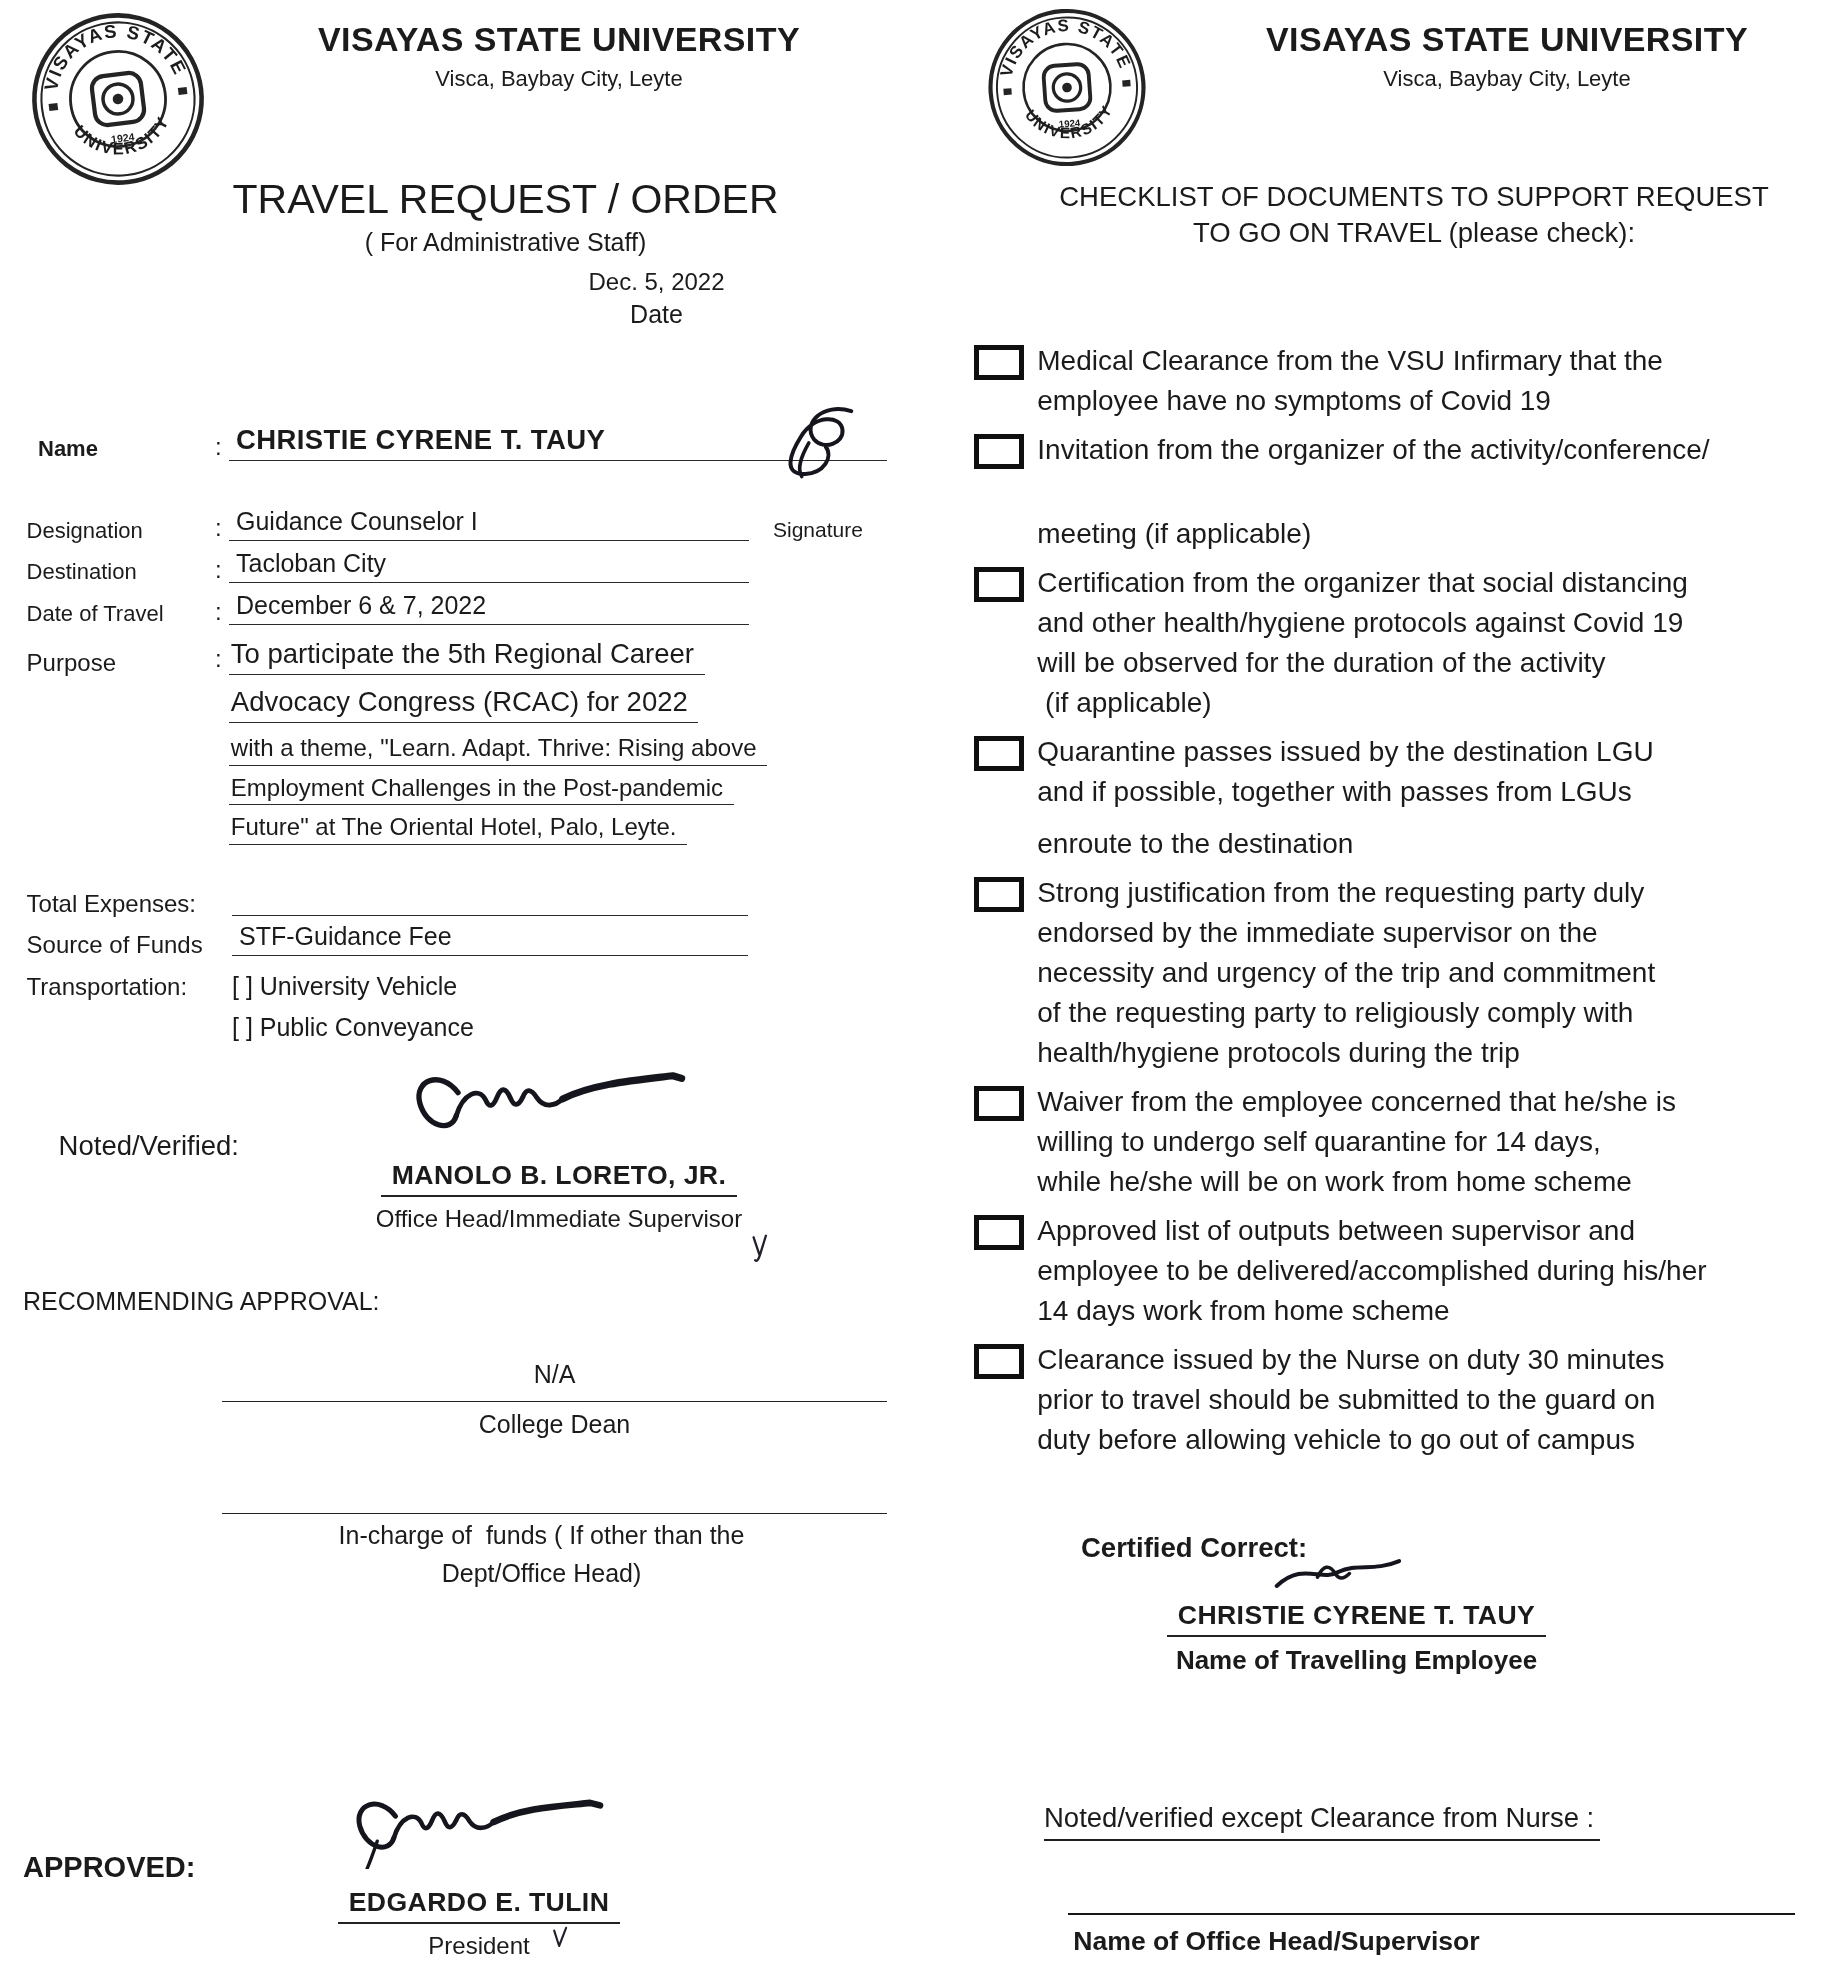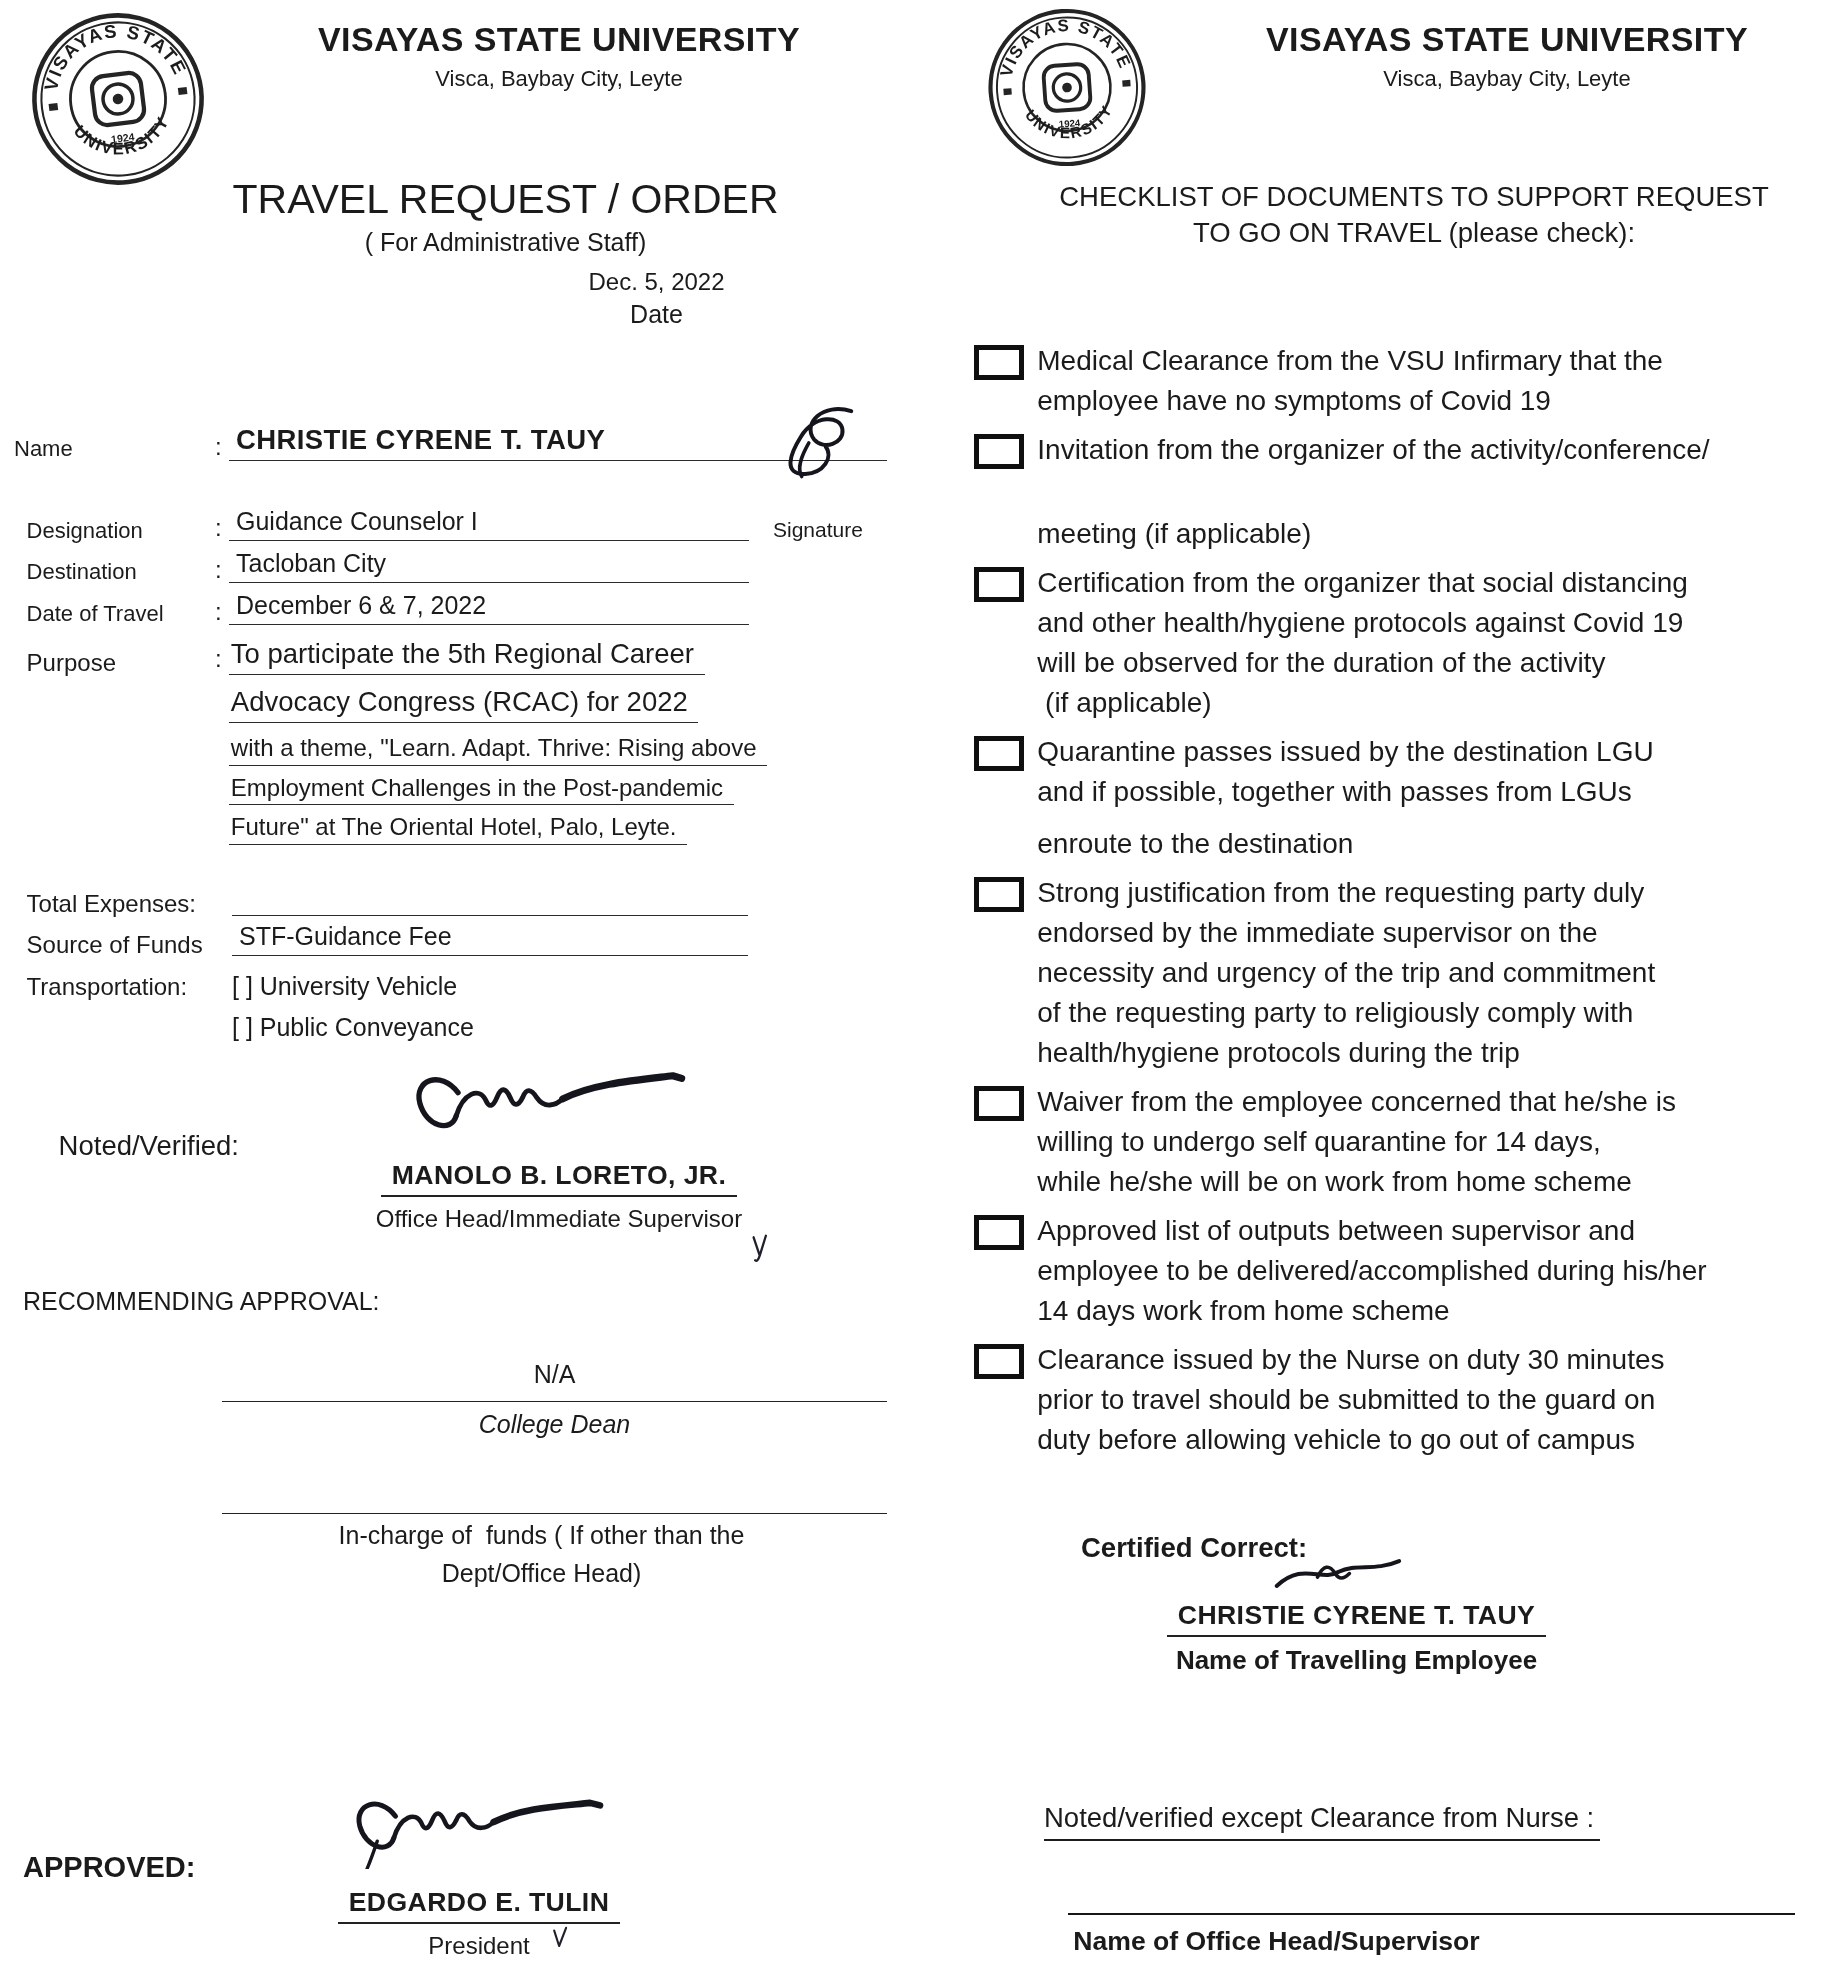--- a/index.html
+++ b/index.html
@@ -91,21 +91,21 @@
   <div class="abs center" style="left:124px; top:176px; width:763px;">
     <div class="form-title">TRAVEL REQUEST / ORDER</div>
     <div class="form-subtitle">( For Administrative Staff)</div>
   </div>
 
   <div class="abs center" style="left:497px; top:268px; width:319px;">
     <div class="date-value">Dec. 5, 2022</div>
     <div class="date-label">Date</div>
   </div>
 
-  <div class="abs lbl" style="left:14px; top:436px;">Name</div>
+  <div class="abs lbl" style="left:38px; top:436px;font-weight:bold;">Name</div>
   <div class="abs colon" style="left:215px; top:433px;">:</div>
   <div class="abs uline val val-name" style="left:229px; top:424px; width:658px;">CHRISTIE CYRENE T. TAUY</div>
   <svg class="sig abs" viewBox="0 0 180 95" style="left:720px; top:397px;" width="160" height="84">
     <path d="M 148,16 C 116,6 92,30 106,48 C 117,61 140,52 138,37 C 136,20 106,20 91,45 C 79,64 70,88 96,87 C 117,86 128,68 119,56" stroke-width="4.5"></path>
     <path d="M 100,52 C 92,66 86,80 92,90" stroke-width="4"></path>
   </svg>
 
   <div class="abs lbl" style="left:26.6px; top:518px;">Designation</div>
   <div class="abs colon" style="left:215px; top:514px;">:</div>
   <div class="abs uline val" style="left:229px; top:507px; width:520px;">Guidance Counselor I</div>
@@ -152,21 +152,21 @@
     <div class="sig-title">Office Head/Immediate Supervisor</div>
   </div>
   <svg class="tick abs" viewBox="0 0 30 40" style="left:749px; top:1232px;" width="23" height="32">
     <path d="M 6,6 L 14,30 L 22,4 M 14,30 C 12,36 10,38 8,36" stroke-width="3"></path>
   </svg>
 
   <div class="abs" style="left:23px; top:1287px; font-size:25px;">RECOMMENDING APPROVAL:</div>
 
   <div class="abs center" style="left:222px; top:1360px; width:665px; font-size:25px;">N/A</div>
   <div class="abs hline" style="left:222px; top:1401px; width:665px;"></div>
-  <div class="abs center" style="left:222px; top:1410px; width:665px; font-size:25px;font-style:italic;">College Dean</div>
+  <div class="abs center" style="left:222px; top:1410px; width:665px; font-size:25px;">College Dean</div>
 
   <div class="abs hline" style="left:222px; top:1513px; width:665px;"></div>
   <div class="abs center" style="left:160px; top:1521px; width:763px; font-size:25px; white-space:pre-wrap;">In-charge of  funds ( If other than the</div>
   <div class="abs center" style="left:160px; top:1559px; width:763px; font-size:25px;">Dept/Office Head)</div>
 
   <div class="abs bold" style="left:23px; top:1851px; font-size:29px;">APPROVED:</div>
   <svg class="sig abs" viewBox="0 0 320 100" style="left:344px; top:1780px;" width="266" height="89">
     <path d="M 62,40 C 42,14 12,26 19,52 C 26,78 54,86 60,66" stroke-width="6"></path>
     <path d="M 60,66 C 68,40 86,34 93,48 Q 99,62 106,45 Q 113,28 121,46 Q 127,61 135,45 Q 141,30 151,46 C 159,58 172,55 180,47" stroke-width="5.5"></path>
     <path d="M 180,47 C 214,30 258,28 296,24 L 308,27" stroke-width="8"></path>

